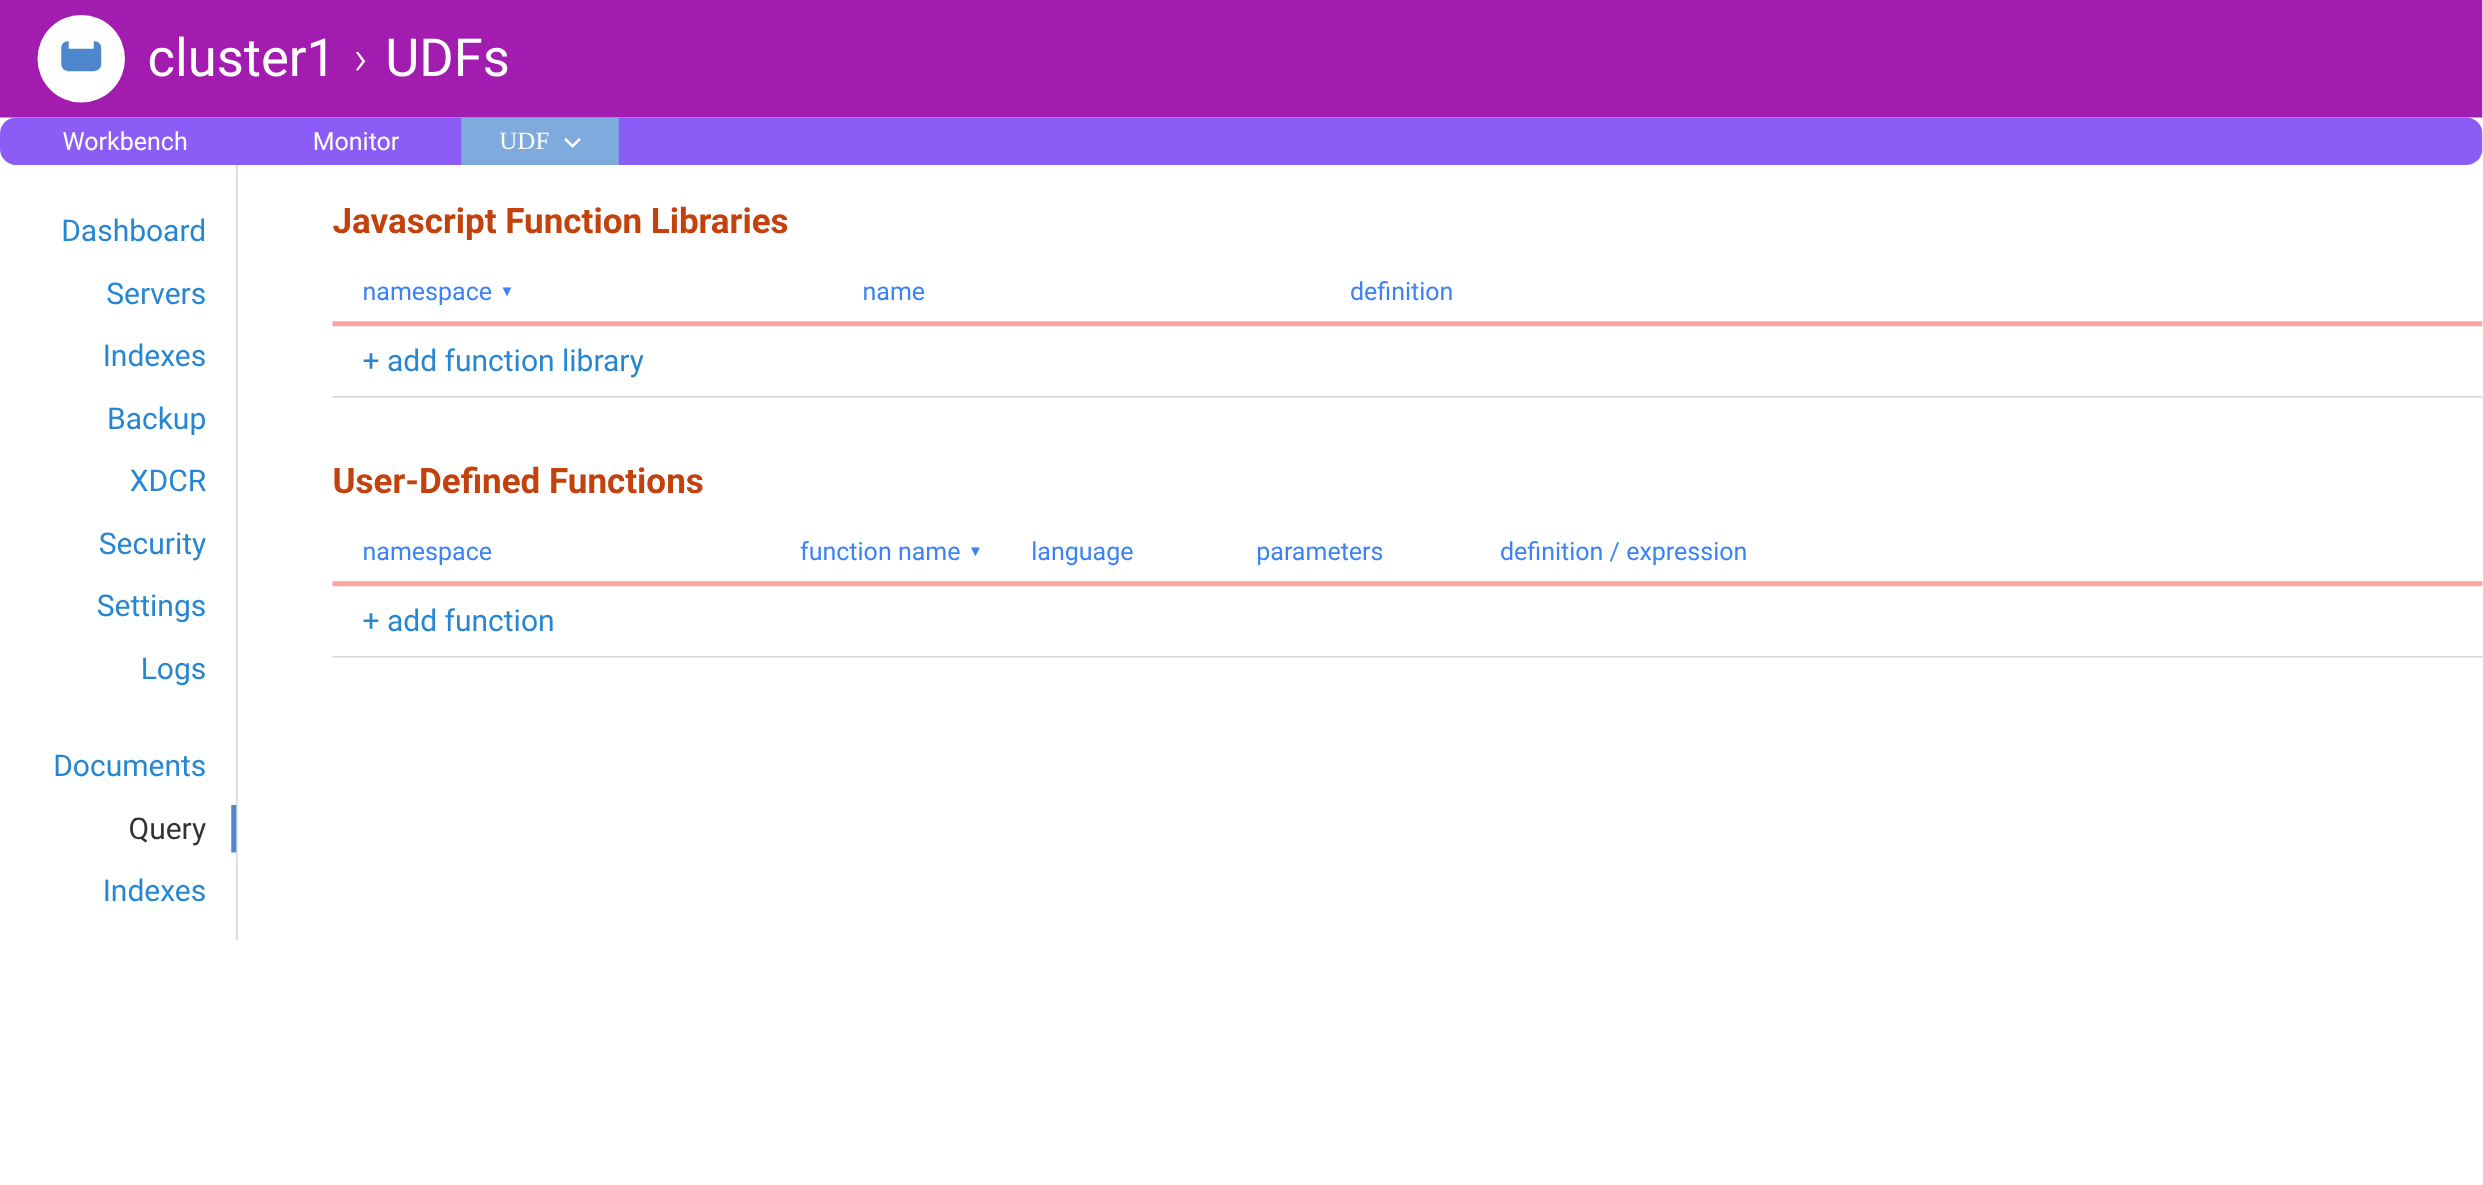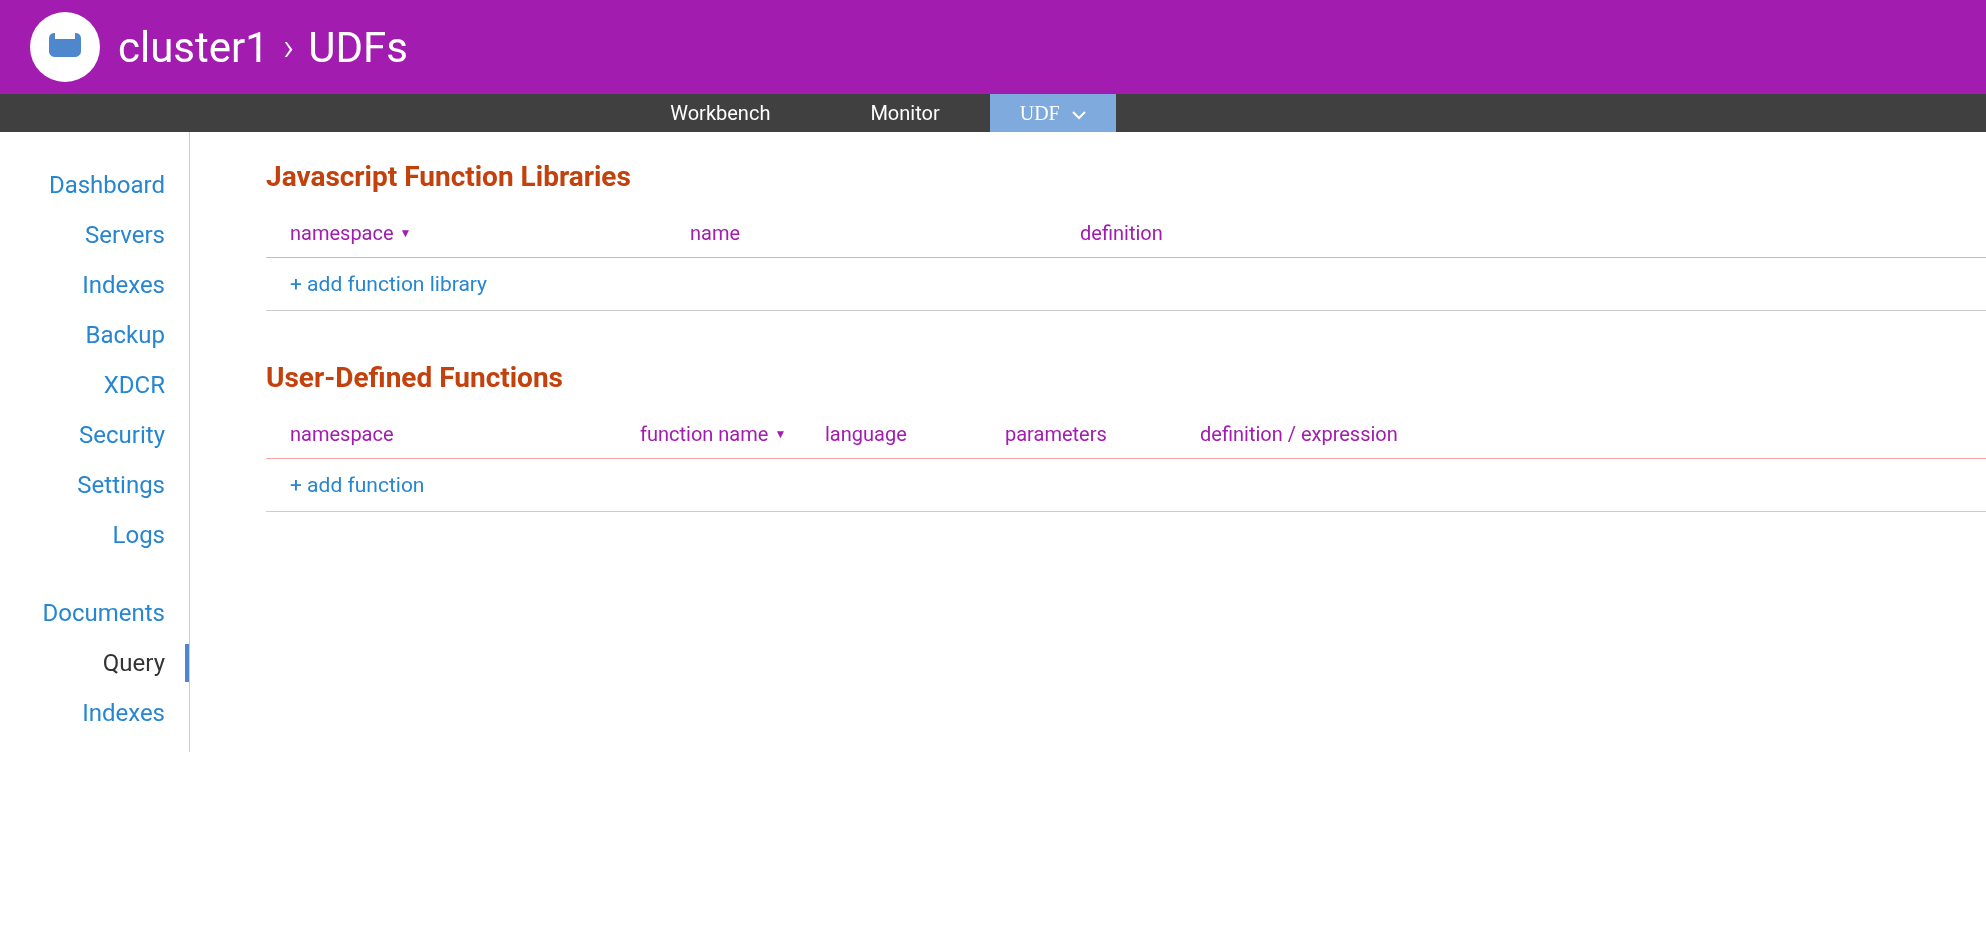--- a/index.html
+++ b/index.html
@@ -35,26 +35,27 @@
       font-weight: 400;
       display: flex;
       align-items: center;
       gap: 14px;
     }
     .breadcrumb-sep {
       font-size: 38px;
       font-weight: 300;
     }
     .header-sub {
-      background: #404040;
+      background: #8b5cf6;
       height: 38px;
       display: flex;
       align-items: center;
-      justify-content: center;
+      justify-content: flex-start;
       padding-right: 250px;
+      border-radius: 13px;
     }
     .subnav-item {
       color: #fff;
       font-size: 20px;
       padding: 0 50px;
       height: 38px;
       display: flex;
       align-items: center;
       cursor: pointer;
     }
@@ -108,24 +109,24 @@
       margin-bottom: 50px;
     }
     .section-title {
       font-size: 28px;
       font-weight: 700;
       color: #c2410c;
       margin-bottom: 18px;
     }
     .table-header {
       display: flex;
-      border-bottom: 1px solid #fca5a5;
+      border-bottom: 4px solid #fca5a5;
       padding: 10px 0 12px 24px;
       font-size: 20px;
-      color: #a21caf;
+      color: #3b82f6;
     }
     .th {
       display: flex;
       align-items: center;
       gap: 6px;
     }
     .sort-caret {
       font-size: 12px;
     }
     .lib-col-ns { width: 400px; }
@@ -135,21 +136,21 @@
     .udf-col-fn { width: 185px; }
     .udf-col-lang { width: 180px; }
     .udf-col-params { width: 195px; }
     .udf-col-def { flex: 1; }
     .add-row {
       padding: 14px 0 14px 24px;
       border-bottom: 1px solid #ccc;
     }
     .add-link {
       color: #2786d1;
-      font-size: 21px;
+      font-size: 24px;
       cursor: pointer;
     }
   </style>
 </head>
 <body>
 
 <div class="header-top">
   <div class="logo">
     <svg width="44" height="44" viewBox="0 0 44 44">
       <path fill="#4e87cc" d="M6 14 C6 10, 8 8, 12 8 L12 14 L32 14 L32 8 C36 8, 38 10, 38 14 L38 26 C38 30, 35 32, 31 32 L13 32 C9 32, 6 30, 6 26 Z"></path>

